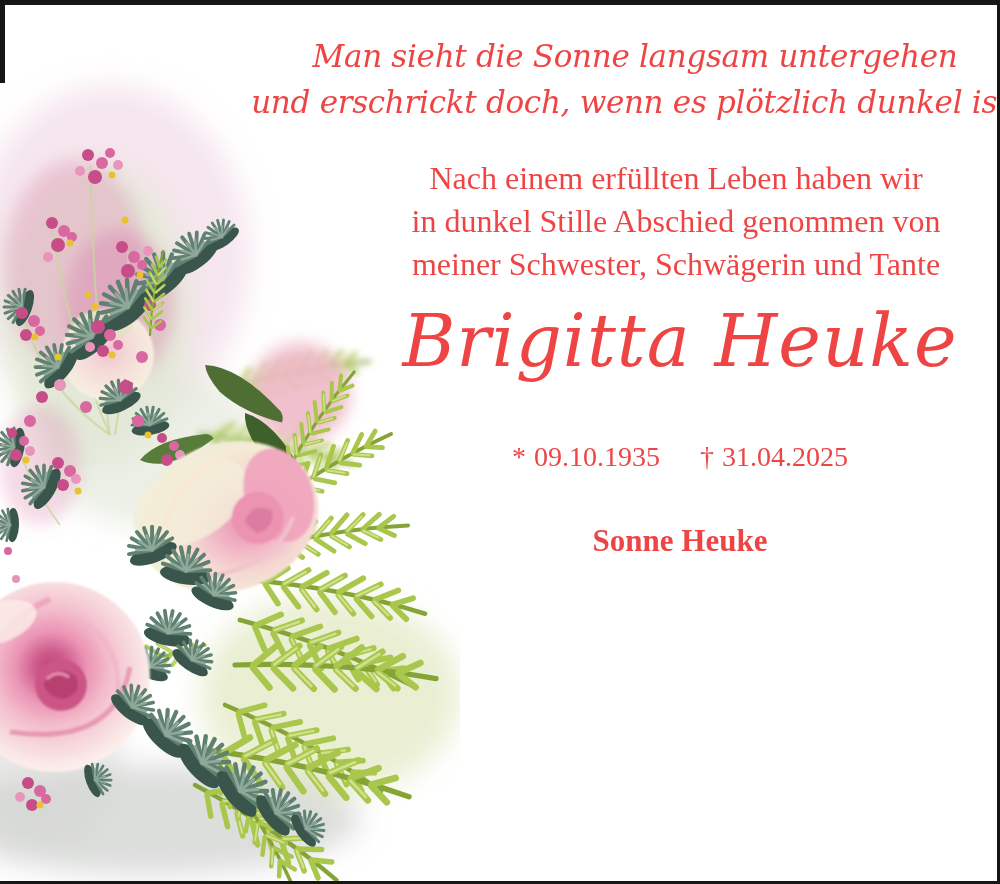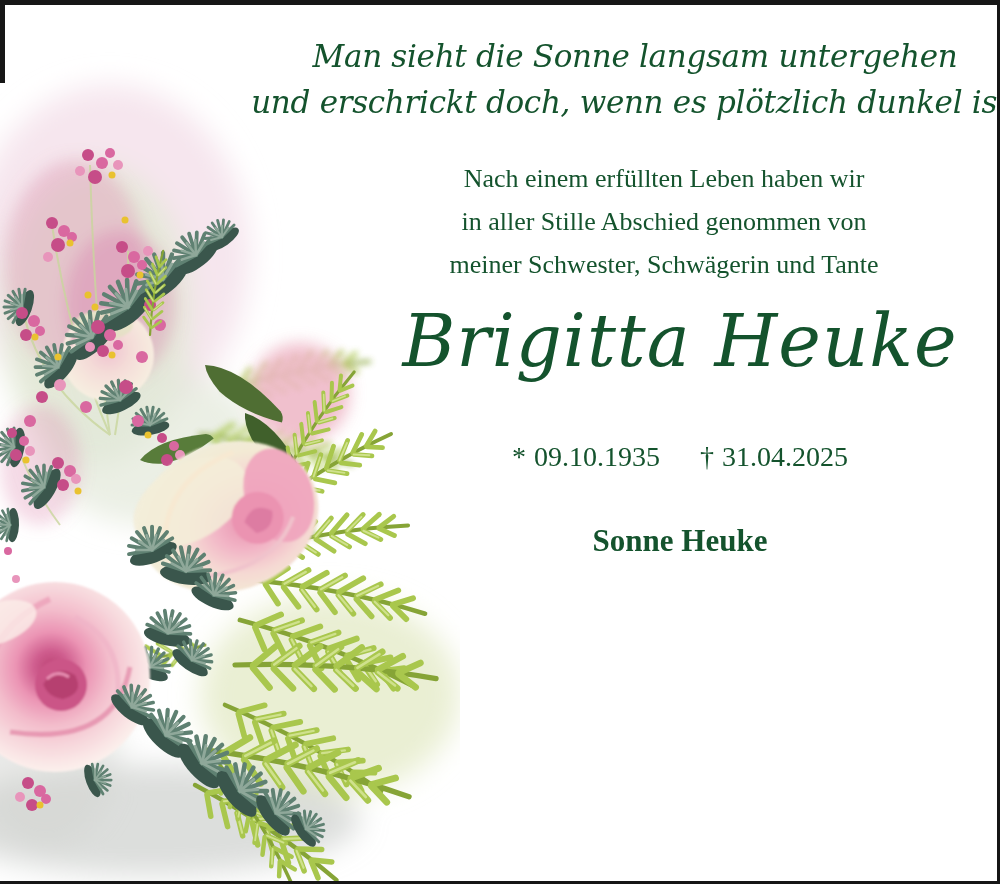--- a/index.html
+++ b/index.html
@@ -1,30 +1,30 @@
 <!DOCTYPE html>
 <html><head>
 <meta charset="utf-8">
 <style>
   html,body { margin:0; padding:0; background:#ffffff; }
   .ad {
     position:relative; width:1000px; height:884px; background:#ffffff;
     box-sizing:border-box; overflow:hidden;
     border-top:5px solid #161616; border-right:3px solid #161616; border-bottom:3px solid #161616;
-    font-family:"Liberation Serif", serif; color:#14532d;
+    font-family:"Liberation Serif", serif; color:#ef4444;
   }
   .left-tick { position:absolute; left:0; top:0; width:5px; height:78px; background:#161616; }
   .photo { position:absolute; left:0; top:0; width:460px; height:881px; }
   .txt { position:absolute; text-align:center; }
   .epigraph {
     left:230px; width:810px; top:28px;
     font-family:"DejaVu Serif", serif; font-style:italic;
     font-size:31px; line-height:46px; letter-spacing:-0.3px;
   }
-  .intro { left:344px; width:640px; top:152px; font-size:26px; line-height:43px; }
+  .intro { left:356px; width:640px; top:152px; font-size:32px; line-height:43px; }
   .name  {
     left:360px; width:640px; top:298px;
     font-family:"DejaVu Serif", serif; font-style:italic;
     font-size:72px; line-height:76px; letter-spacing:1px;
   }
   .dates { left:360px; width:640px; top:436px; font-size:28px; }
   .dates .row { display:inline-flex; gap:40px; }
   .dates .sym { margin-right:8px; }
   .mourners { left:360px; width:640px; top:516px; font-size:31px; font-weight:bold; line-height:40px; }
   .thanks { left:360px; width:640px; top:620px; font-size:30px; line-height:43px; }
@@ -323,21 +323,21 @@
 
   <div class="left-tick"></div>
 
   <div class="txt epigraph">
     <div>Man sieht die Sonne langsam untergehen</div>
     <div>und erschrickt doch, wenn es plötzlich dunkel ist.</div>
   </div>
 
   <div class="txt intro">
     <div>Nach einem erfüllten Leben haben wir</div>
-    <div>in aller Stille Abschied genommen von</div>
+    <div>in dunkel Stille Abschied genommen von</div>
     <div>meiner Schwester, Schwägerin und Tante</div>
   </div>
 
   <div class="txt name">Brigitta Heuke</div>
 
   <div class="txt dates">
     <span class="row">
       <span><span class="sym">*</span><span>09.10.1935</span></span>
       <span><span class="sym">†</span><span>31.04.2025</span></span>
     </span>

